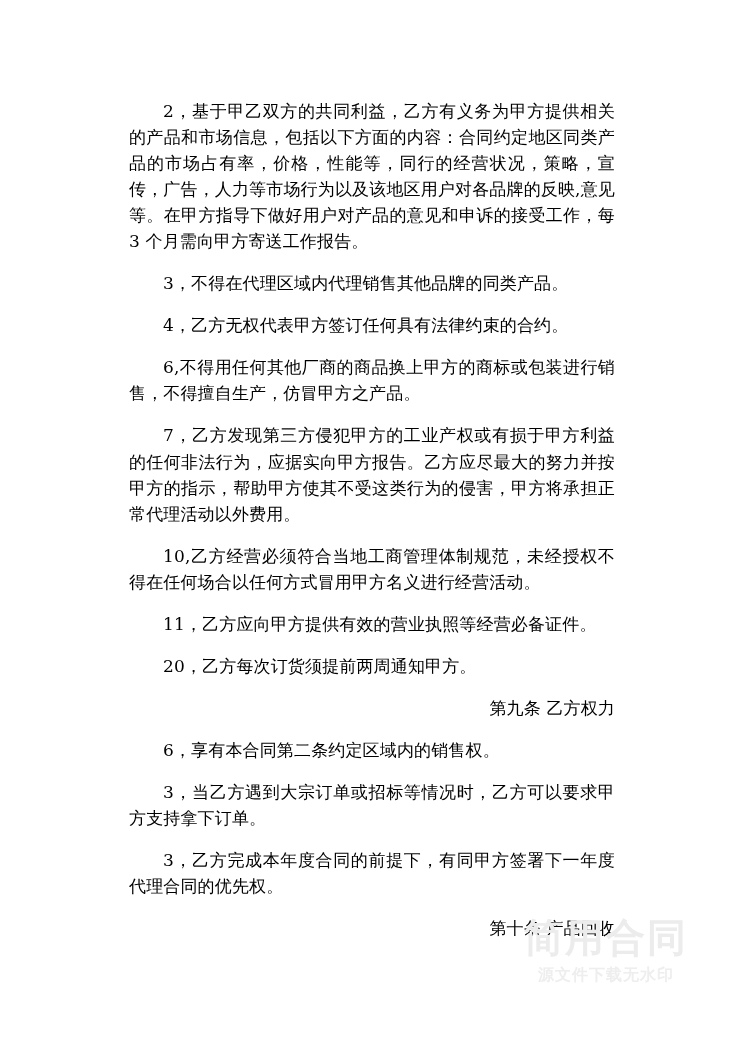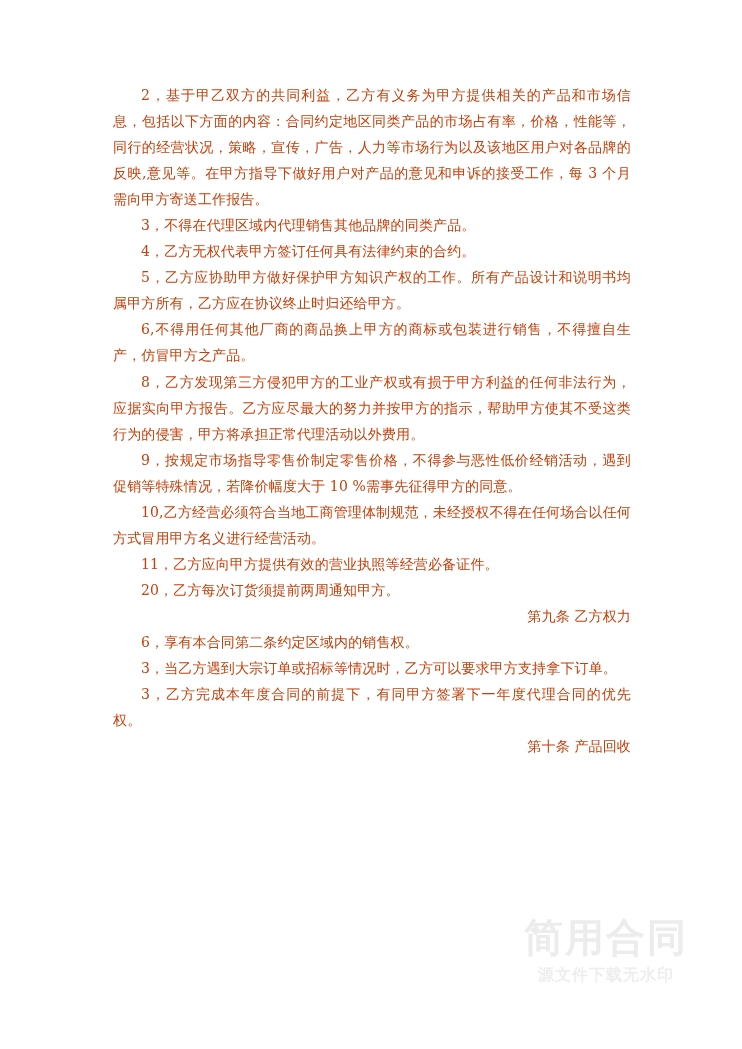--- a/index.html
+++ b/index.html
@@ -19,25 +19,25 @@
     overflow: hidden;
     box-sizing: border-box;
   }
   .doc-body {
     position: absolute;
     left: 113px;
     top: 82px;
     width: 518px;
   }
   .para {
-    margin: 0;
+    margin: 16px;
     font-family: "DejaVu Serif", "Liberation Serif", serif;
-    font-size: 14px;
+    font-size: 17px;
     line-height: 26.05px;
-    color: #c2410c;
+    color: #000000;
     text-align: justify;
     text-justify: inter-character;
     text-indent: 2em;
     letter-spacing: 0.15px;
     -webkit-font-smoothing: antialiased;
   }
   .para.heading {
     text-align: right;
     text-justify: auto;
   }
@@ -72,24 +72,22 @@
 </style>
 </head>
 <body>
 
 <div class="page">
 
   <div class="doc-body">
     <p class="para">2，基于甲乙双方的共同利益，乙方有义务为甲方提供相关的产品和市场信息，包括以下方面的内容：合同约定地区同类产品的市场占有率，价格，性能等，同行的经营状况，策略，宣传，广告，人力等市场行为以及该地区用户对各品牌的反映,意见等。在甲方指导下做好用户对产品的意见和申诉的接受工作，每 3 个月需向甲方寄送工作报告。</p>
     <p class="para">3，不得在代理区域内代理销售其他品牌的同类产品。</p>
     <p class="para">4，乙方无权代表甲方签订任何具有法律约束的合约。</p>
-    <p class="para">5，乙方应协助甲方做好保护甲方知识产权的工作。所有产品设计和说明书均属甲方所有，乙方应在协议终止时归还给甲方。</p>
     <p class="para">6,不得用任何其他厂商的商品换上甲方的商标或包装进行销售，不得擅自生产，仿冒甲方之产品。</p>
-    <p class="para">8，乙方发现第三方侵犯甲方的工业产权或有损于甲方利益的任何非法行为，应据实向甲方报告。乙方应尽最大的努力并按甲方的指示，帮助甲方使其不受这类行为的侵害，甲方将承担正常代理活动以外费用。</p>
-    <p class="para">9，按规定市场指导零售价制定零售价格，不得参与恶性低价经销活动，遇到促销等特殊情况，若降价幅度大于 10 %需事先征得甲方的同意。</p>
+    <p class="para">7，乙方发现第三方侵犯甲方的工业产权或有损于甲方利益的任何非法行为，应据实向甲方报告。乙方应尽最大的努力并按甲方的指示，帮助甲方使其不受这类行为的侵害，甲方将承担正常代理活动以外费用。</p>
     <p class="para">10,乙方经营必须符合当地工商管理体制规范，未经授权不得在任何场合以任何方式冒用甲方名义进行经营活动。</p>
     <p class="para">11，乙方应向甲方提供有效的营业执照等经营必备证件。</p>
     <p class="para">20，乙方每次订货须提前两周通知甲方。</p>
     <p class="para heading">第九条 乙方权力</p>
     <p class="para">6，享有本合同第二条约定区域内的销售权。</p>
     <p class="para">3，当乙方遇到大宗订单或招标等情况时，乙方可以要求甲方支持拿下订单。</p>
     <p class="para">3，乙方完成本年度合同的前提下，有同甲方签署下一年度代理合同的优先权。</p>
     <p class="para heading">第十条 产品回收</p>
   </div>
 

